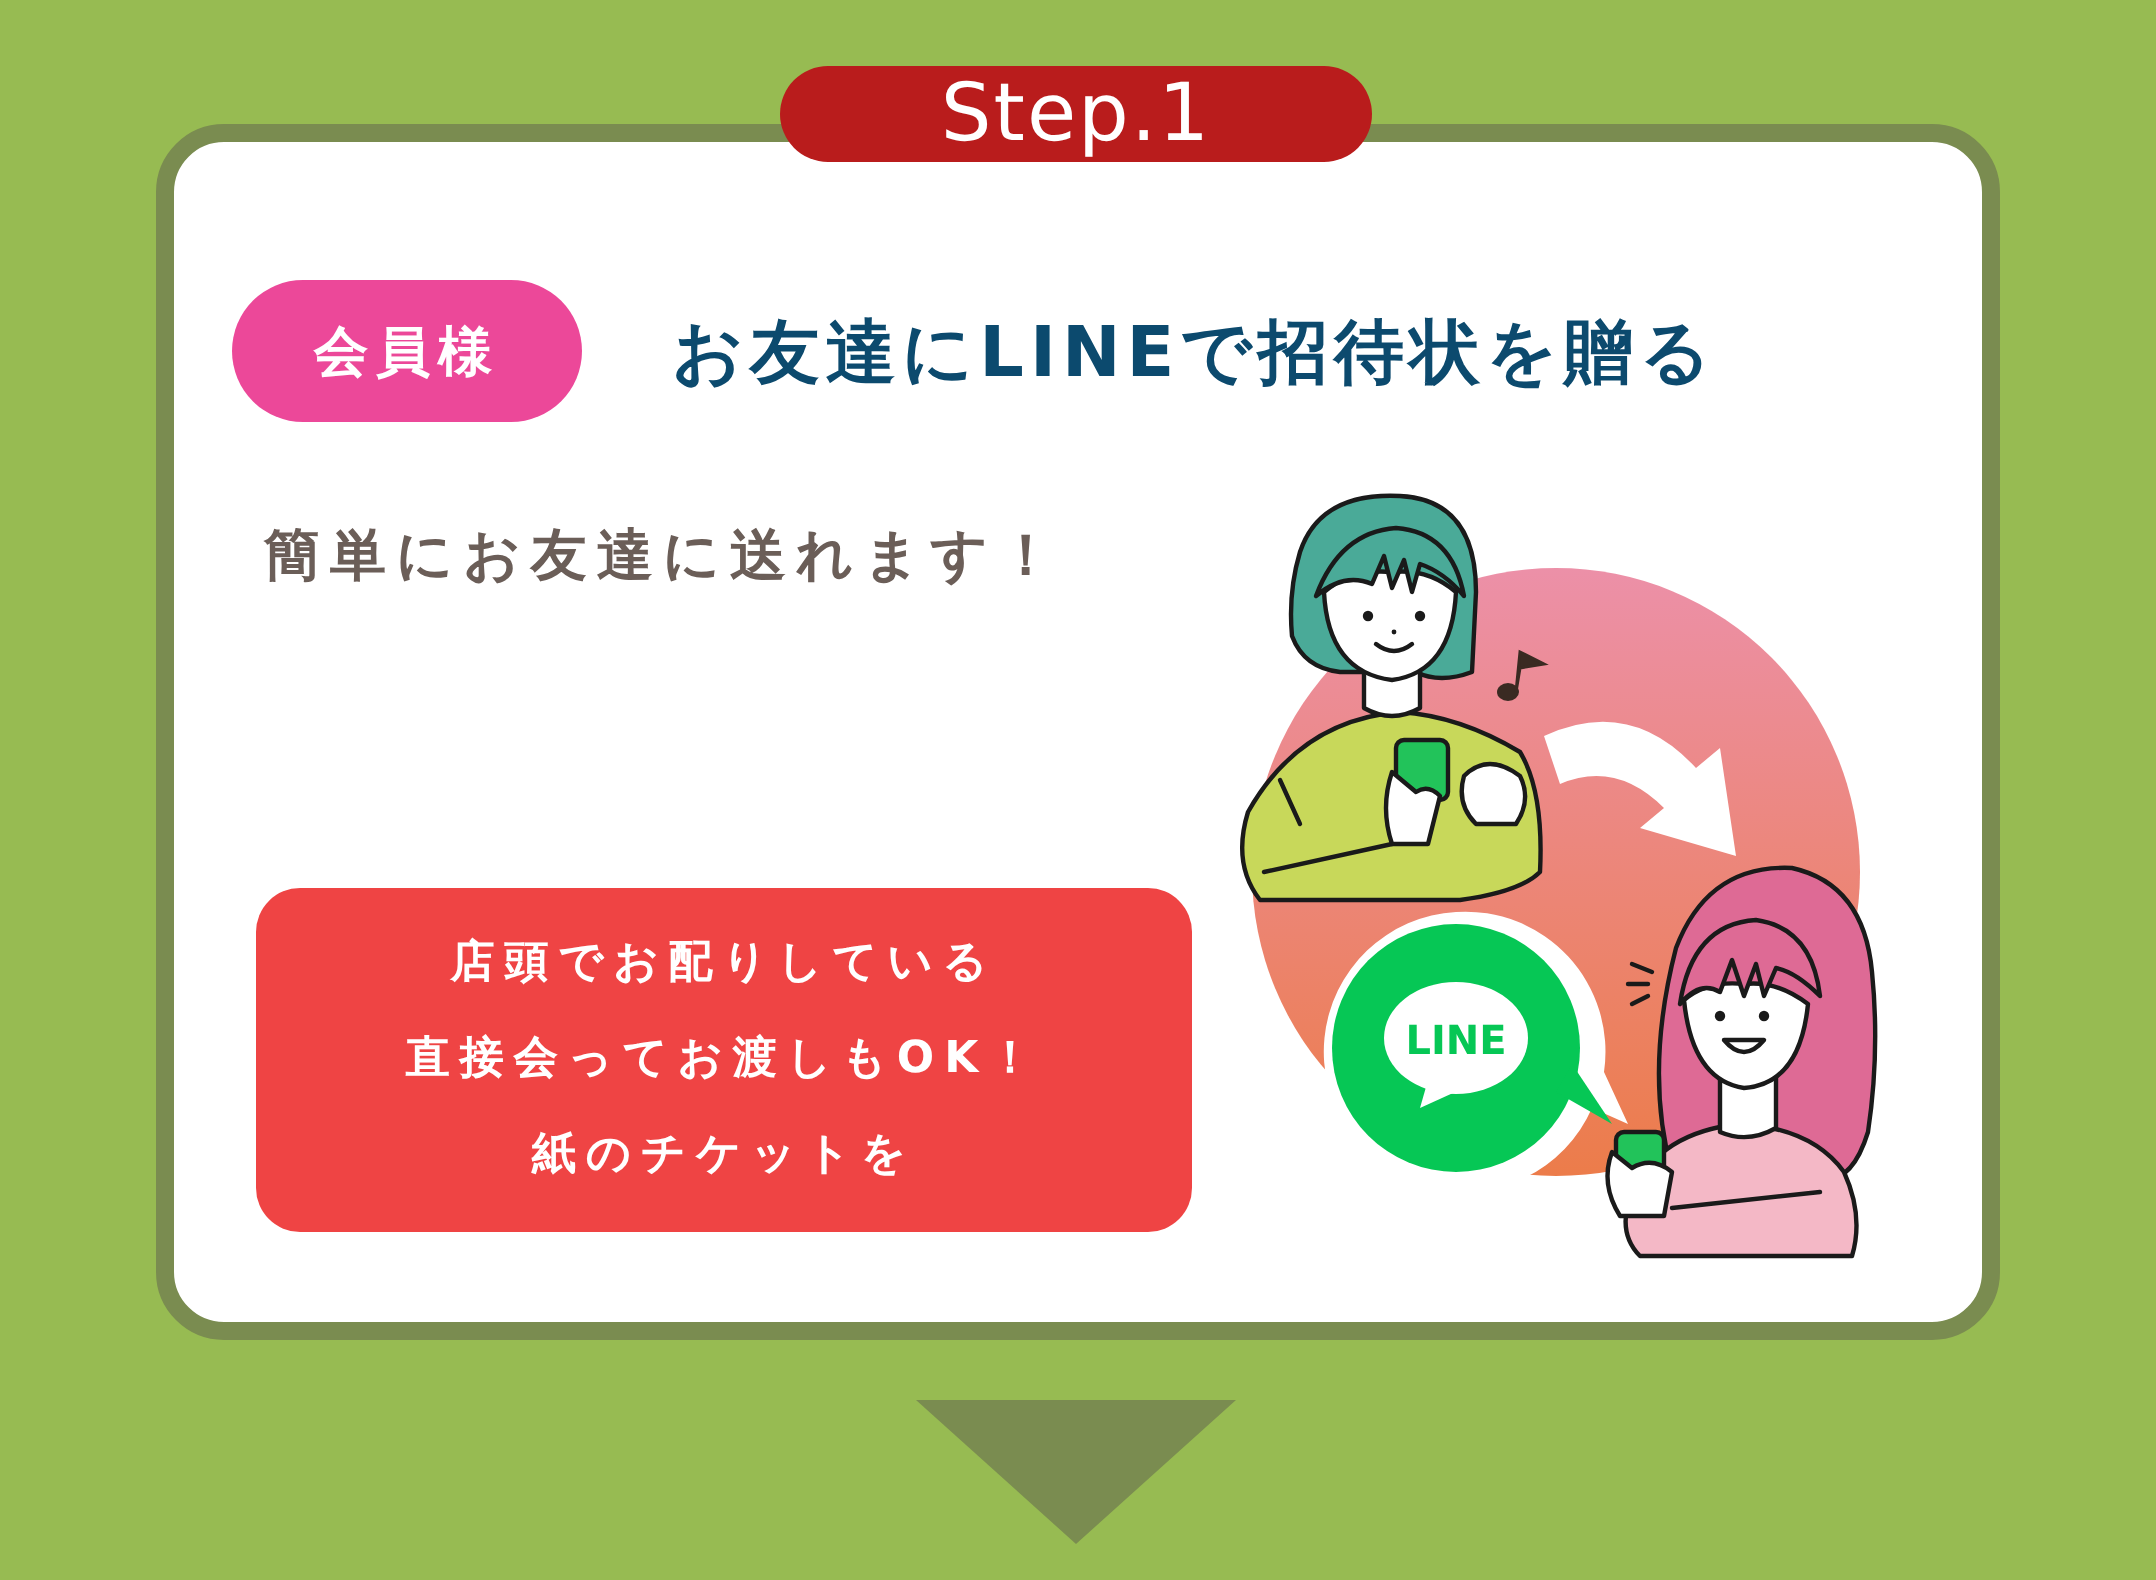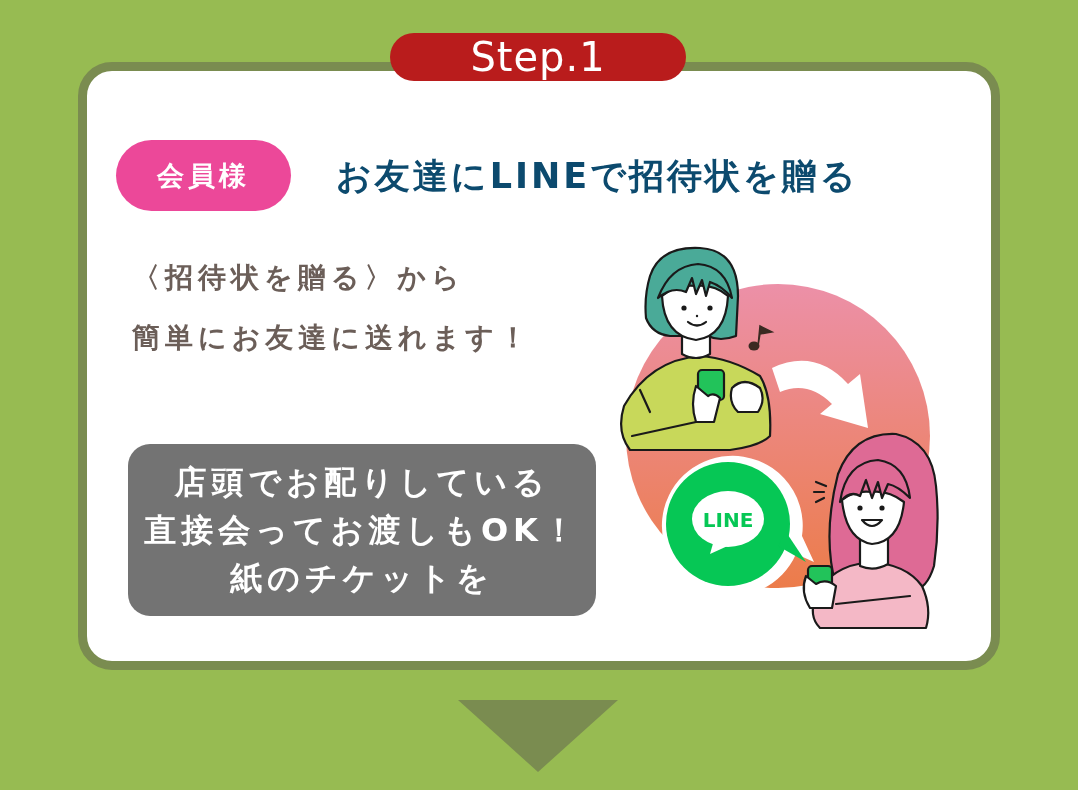--- a/index.html
+++ b/index.html
@@ -62,27 +62,27 @@
       font-weight: bold;
       font-size: 28px;
       line-height: 60px;
       letter-spacing: 5px;
     }
     .body-text div { white-space: nowrap; }
     .note-box {
       position: absolute;
       left: 128px; top: 444px;
       width: 468px; height: 172px;
-      background: #737373;
+      background: #ef4444;
       border-radius: 22px;
       display: flex; flex-direction: column;
       align-items: center; justify-content: center;
       color: #ffffff;
       font-weight: bold;
-      font-size: 32px;
+      font-size: 22px;
       line-height: 48px;
       letter-spacing: 5px;
     }
     .note-box div { white-space: nowrap; }
     .illustration {
       position: absolute;
       left: 610px; top: 236px;
       width: 340px; height: 400px;
     }
     .down-arrow {
@@ -99,21 +99,20 @@
 
 <div class="card"></div>
 
 <div class="step-pill">Step.1</div>
 
 <div class="member-pill">会員様</div>
 
 <div class="headline">お友達にLINEで招待状を贈る</div>
 
 <div class="body-text">
-  <div>〈招待状を贈る〉から</div>
   <div>簡単にお友達に送れます！</div>
 </div>
 
 <div class="note-box">
   <div>店頭でお配りしている</div>
   <div>直接会ってお渡しもOK！</div>
   <div>紙のチケットを</div>
 </div>
 
 <svg class="illustration" viewBox="0 0 340 400" xmlns="http://www.w3.org/2000/svg">

